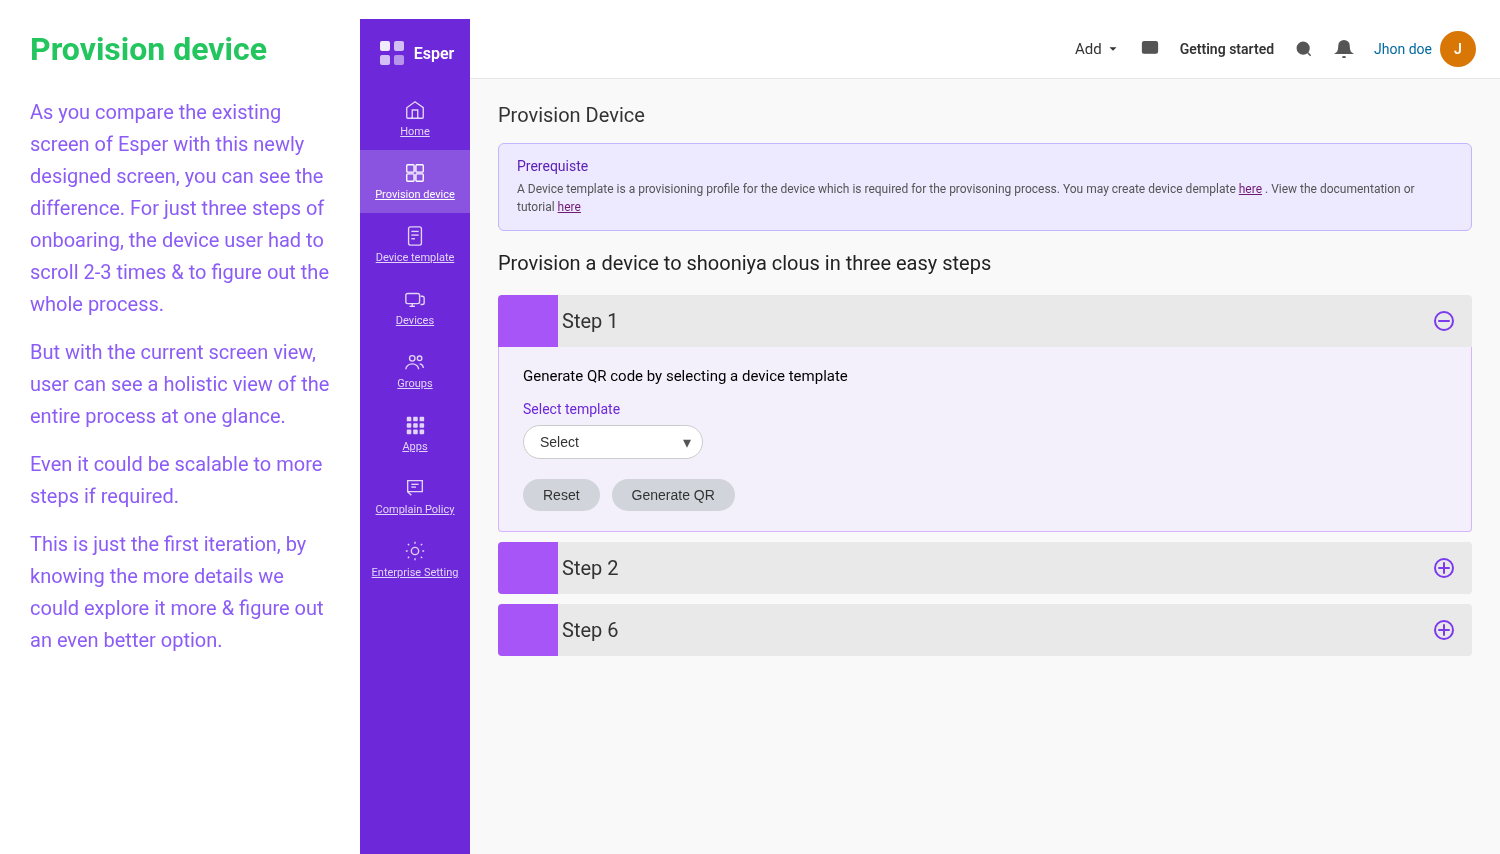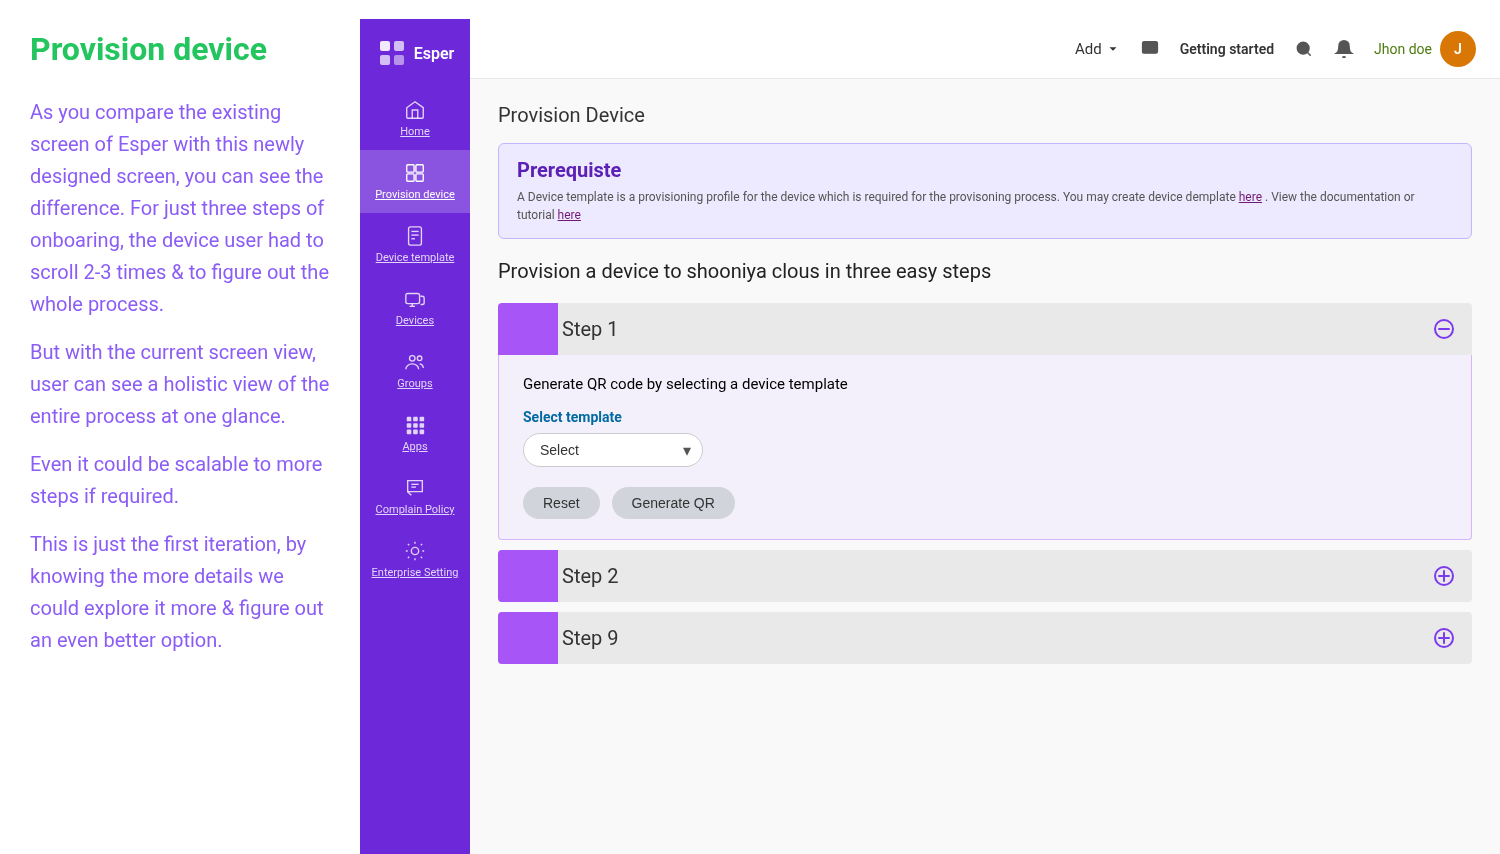--- a/index.html
+++ b/index.html
@@ -32,49 +32,49 @@
     .main-content { flex: 1; display: flex; flex-direction: column; background: #f9f9f9; }
 
     
     .topbar { background: #fff; height: 60px; display: flex; align-items: center; justify-content: flex-end; padding: 0 24px; gap: 20px; border-bottom: 1px solid #e5e7eb; flex-shrink: 0; }
     .topbar-add { display: flex; align-items: center; gap: 4px; font-size: 15px; color: #333; cursor: pointer; }
     .topbar-add svg { width: 14px; height: 14px; }
     .topbar-icon { color: #555; cursor: pointer; display: flex; align-items: center; }
     .topbar-icon svg { width: 20px; height: 20px; fill: #555; }
     .topbar-getting-started { font-size: 14px; font-weight: 600; color: #333; cursor: pointer; }
     .topbar-user { display: flex; align-items: center; gap: 8px; cursor: pointer; }
-    .topbar-username { font-size: 14px; color: #4d7c0f; }
+    .topbar-username { font-size: 14px; color: #0369a1; }
     .topbar-avatar { width: 36px; height: 36px; border-radius: 50%; background: #d97706; display: flex; align-items: center; justify-content: center; color: #fff; font-size: 14px; font-weight: 600; overflow: hidden; }
 
     
     .content-area { padding: 24px 28px; flex: 1; overflow-y: auto; }
     .content-title { font-size: 20px; color: #333; margin-bottom: 16px; font-weight: 400; }
 
     
     .prereq-banner { background: #ede9fe; border: 1px solid #c4b5fd; border-radius: 6px; padding: 14px 18px; margin-bottom: 20px; }
-    .prereq-title { font-size: 20px; font-weight: 700; color: #5b21b6; margin-bottom: 6px; }
+    .prereq-title { font-size: 14px; font-weight: 400; color: #5b21b6; margin-bottom: 6px; }
     .prereq-text { font-size: 12px; color: #555; line-height: 1.5; }
     .prereq-link { color: #701a75; text-decoration: underline; cursor: pointer; }
 
     
     .steps-headline { font-size: 20px; color: #222; margin-bottom: 20px; font-weight: 400; }
 
     
     .step-section { margin-bottom: 10px; }
     .step-header { background: #e9e9e9; border-radius: 4px 4px 0 0; display: flex; align-items: center; padding: 0; cursor: pointer; overflow: hidden; }
     .step-color-bar { width: 60px; height: 52px; background: #a855f7; flex-shrink: 0; }
     .step-title { font-size: 20px; color: #333; flex: 1; padding-left: 4px; }
     .step-toggle { margin-right: 16px; color: #7c3aed; display: flex; align-items: center; }
     .step-toggle svg { width: 24px; height: 24px; stroke: #7c3aed; fill: none; stroke-width: 2; }
 
     .step-body { background: #f3f0fc; border: 1px solid #d8b4fe; border-top: none; border-radius: 0 0 4px 4px; padding: 20px 24px; }
 
     
     .step-body-text { font-size: 15px; color: #000000; margin-bottom: 16px; }
-    .select-label { font-size: 14px; color: #0369a1; margin-bottom: 8px; font-weight: 700; }
+    .select-label { font-size: 14px; color: #6d28d9; margin-bottom: 8px; font-weight: 400; }
     .select-wrapper { position: relative; display: inline-block; margin-bottom: 20px; }
     .select-input { appearance: none; background: #fff; border: 1px solid #ccc; border-radius: 20px; padding: 8px 36px 8px 16px; font-size: 14px; color: #333; cursor: pointer; min-width: 180px; }
     .select-arrow { position: absolute; right: 12px; top: 50%; transform: translateY(-50%); pointer-events: none; color: #555; }
     .step-actions { display: flex; gap: 12px; }
     .btn-reset { background: #d1d5db; border: none; border-radius: 20px; padding: 8px 20px; font-size: 14px; color: #333; cursor: pointer; }
     .btn-generate { background: #d1d5db; border: none; border-radius: 20px; padding: 8px 20px; font-size: 14px; color: #333; cursor: pointer; }
 
     .step-collapsed-header { border-radius: 4px; }
   </style>
 </head>
@@ -280,21 +280,21 @@
                   <line x1="12" y1="7" x2="12" y2="17" stroke-linecap="round" stroke="#7c3aed" fill="none" stroke-width="2"></line>
                   <line x1="7" y1="12" x2="17" y2="12" stroke-linecap="round" stroke="#7c3aed" fill="none" stroke-width="2"></line>
                 </svg>
               </div>
             </div>
           </div>
 
           <div class="step-section">
             <div class="step-header step-collapsed-header">
               <div class="step-color-bar"></div>
-              <span class="step-title">Step 9</span>
+              <span class="step-title">Step 6</span>
               <div class="step-toggle">
                 <svg viewBox="0 0 24 24">
                   <circle cx="12" cy="12" r="9" stroke="#7c3aed" fill="none" stroke-width="2"></circle>
                   <line x1="12" y1="7" x2="12" y2="17" stroke-linecap="round" stroke="#7c3aed" fill="none" stroke-width="2"></line>
                   <line x1="7" y1="12" x2="17" y2="12" stroke-linecap="round" stroke="#7c3aed" fill="none" stroke-width="2"></line>
                 </svg>
               </div>
             </div>
           </div>
 

